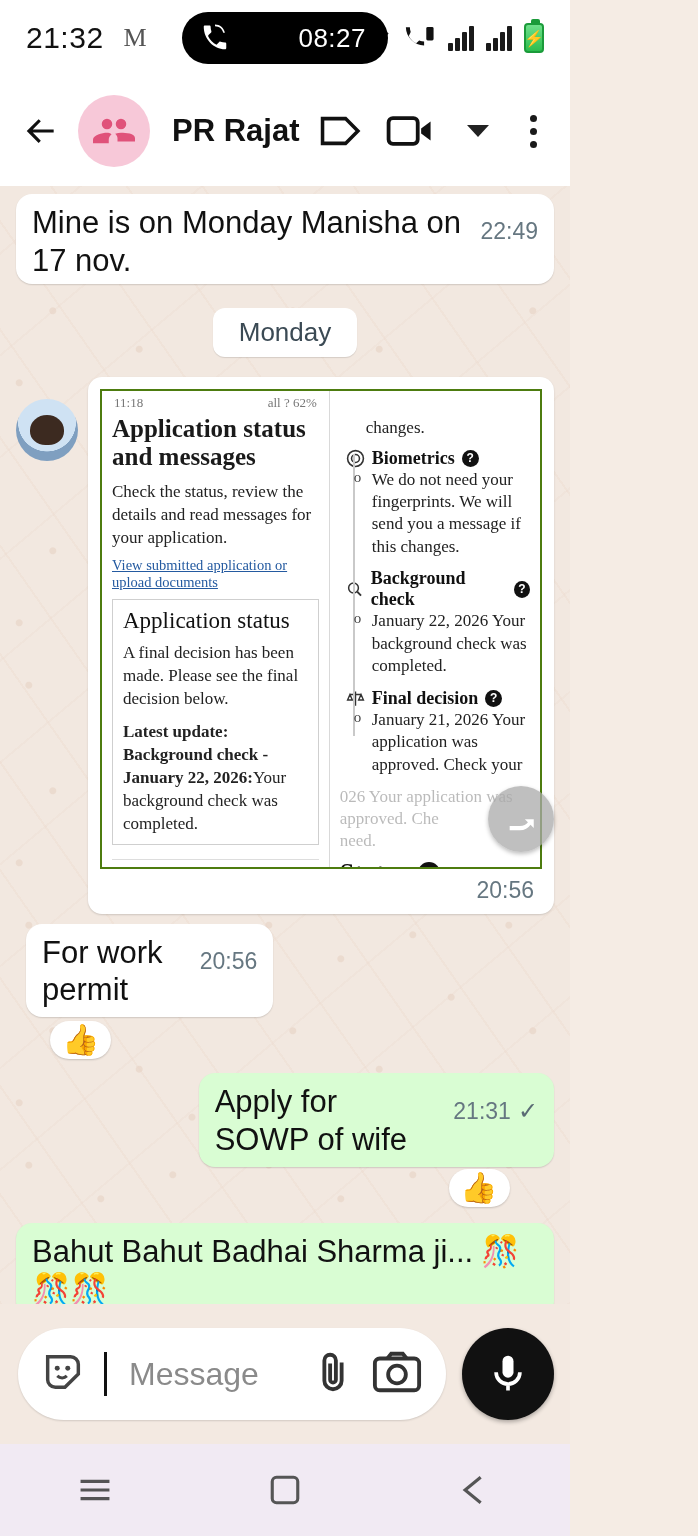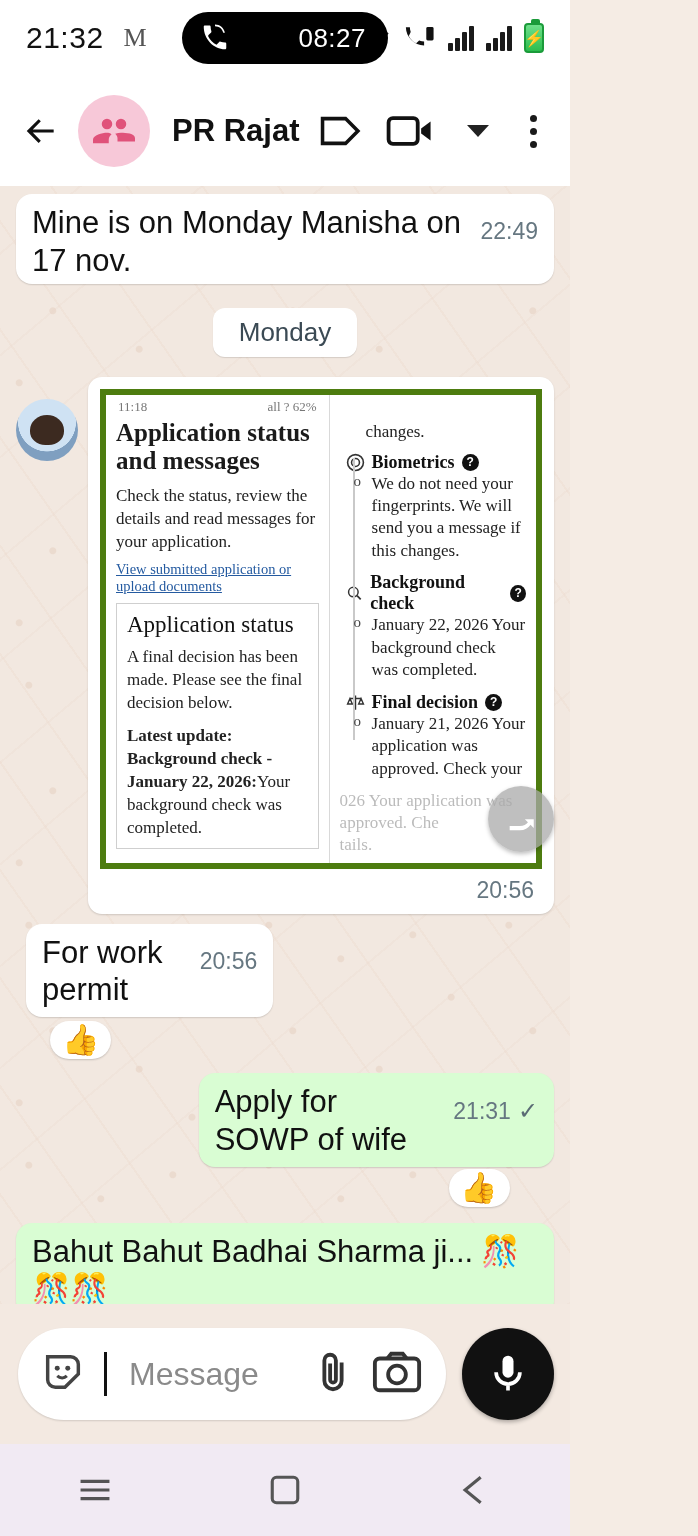--- a/index.html
+++ b/index.html
@@ -148,21 +148,21 @@
   .docavatar:after{
     content:""; position:absolute; left:50%; top:26%; transform:translateX(-50%);
     width:34px; height:30px; border-radius:50% 50% 45% 45%; background:#3c2a20;
   }
   .doc-bubble {
     background: #fff; border-radius: 14px; padding: 12px 12px 8px;
     width: 512px; box-shadow: 0 1px 2px rgba(0,0,0,.15);
   }
   .doc-name { color: #1f8ae0; font-size: 30px; font-weight: 700; padding: 2px 6px 8px; }
   .doc-shot {
-    background: #fff; border: 6px solid #4d7c0f; overflow: hidden;
+    background: #fff; border: 2px solid #4d7c0f; overflow: hidden;
     position: relative; height: 480px;
     font-family: "Liberation Serif", serif;
   }
   .shot-grid { display: flex; height: 100%; }
   .shot-col { padding: 4px 10px; }
   .shot-l { width: 52%; border-right: 1px solid #d9d9d9; }
   .shot-r { width: 48%; }
   .mini-status { display:flex; justify-content:space-between; font-size: 13px; color:#777; padding: 0 2px 4px; }
   .shot-h1 { font-size: 25px; font-weight: 700; color: #1a1a1a; line-height: 1.12; margin-bottom: 10px; }
   .shot-p { font-size: 17px; color: #222; line-height: 1.35; }
@@ -393,21 +393,21 @@
                           <path stroke="#333" stroke-width="1.8" fill="none" d="M12 3v18M5 7h14M5 7 2 14h6L5 7zm14 0-3 7h6l-3-7z"></path>
                         </svg>
                       <span>Final decision</span>
                       <span class="tl-q">?</span>
                     </div>
                     <div class="tl-body">January 21, 2026 Your application was approved. Check your</div>
                   </div>
                 </div>
 
                 <div class="fade-text" style="opacity:.4">026 Your application was approved. Che</div>
-                <div class="fade-text" style="opacity:.4">tails.</div>
+                <div class="fade-text" style="opacity:.4">need.</div>
 
                 <div class="shot-h3">
                   <span>Status</span>
                   <span class="tl-q">?</span>
                 </div>
 
               </div>
 
             </div>
           </div>

